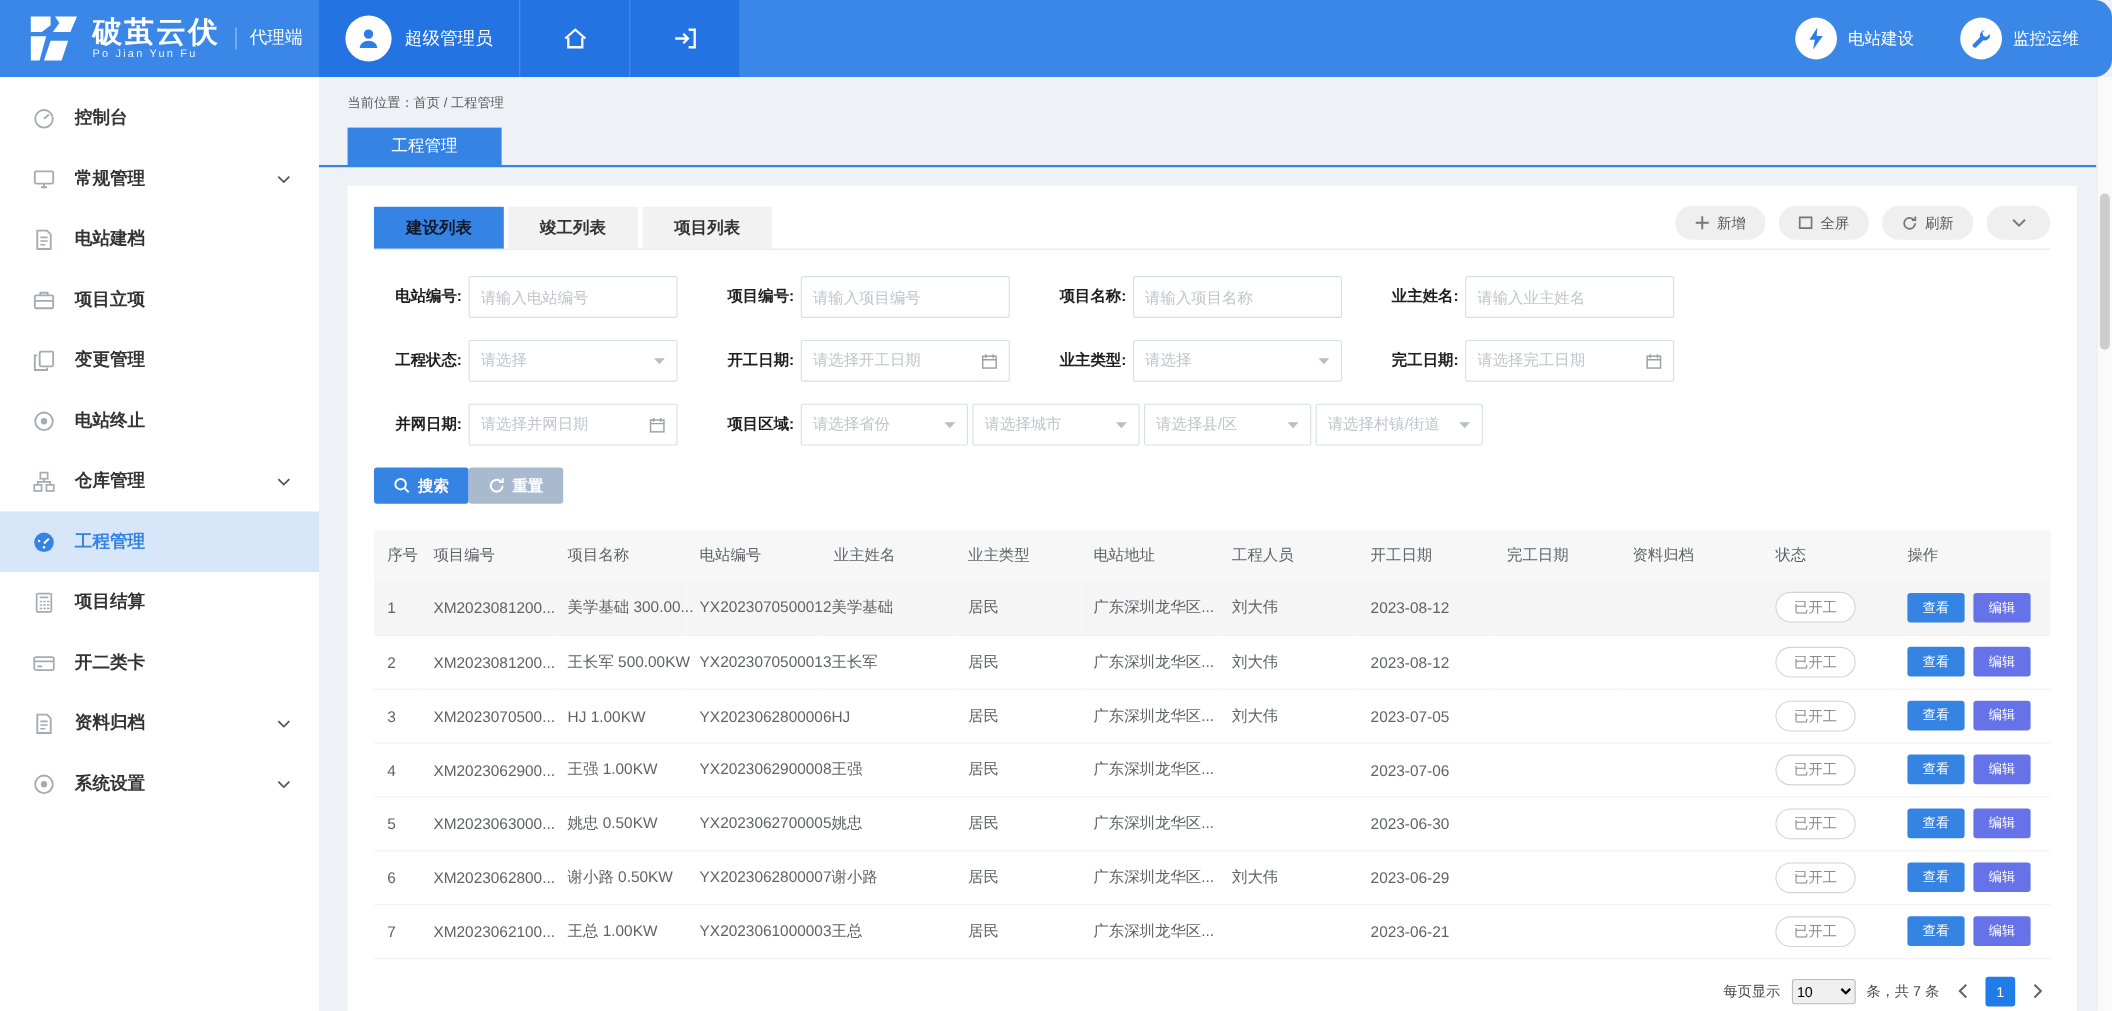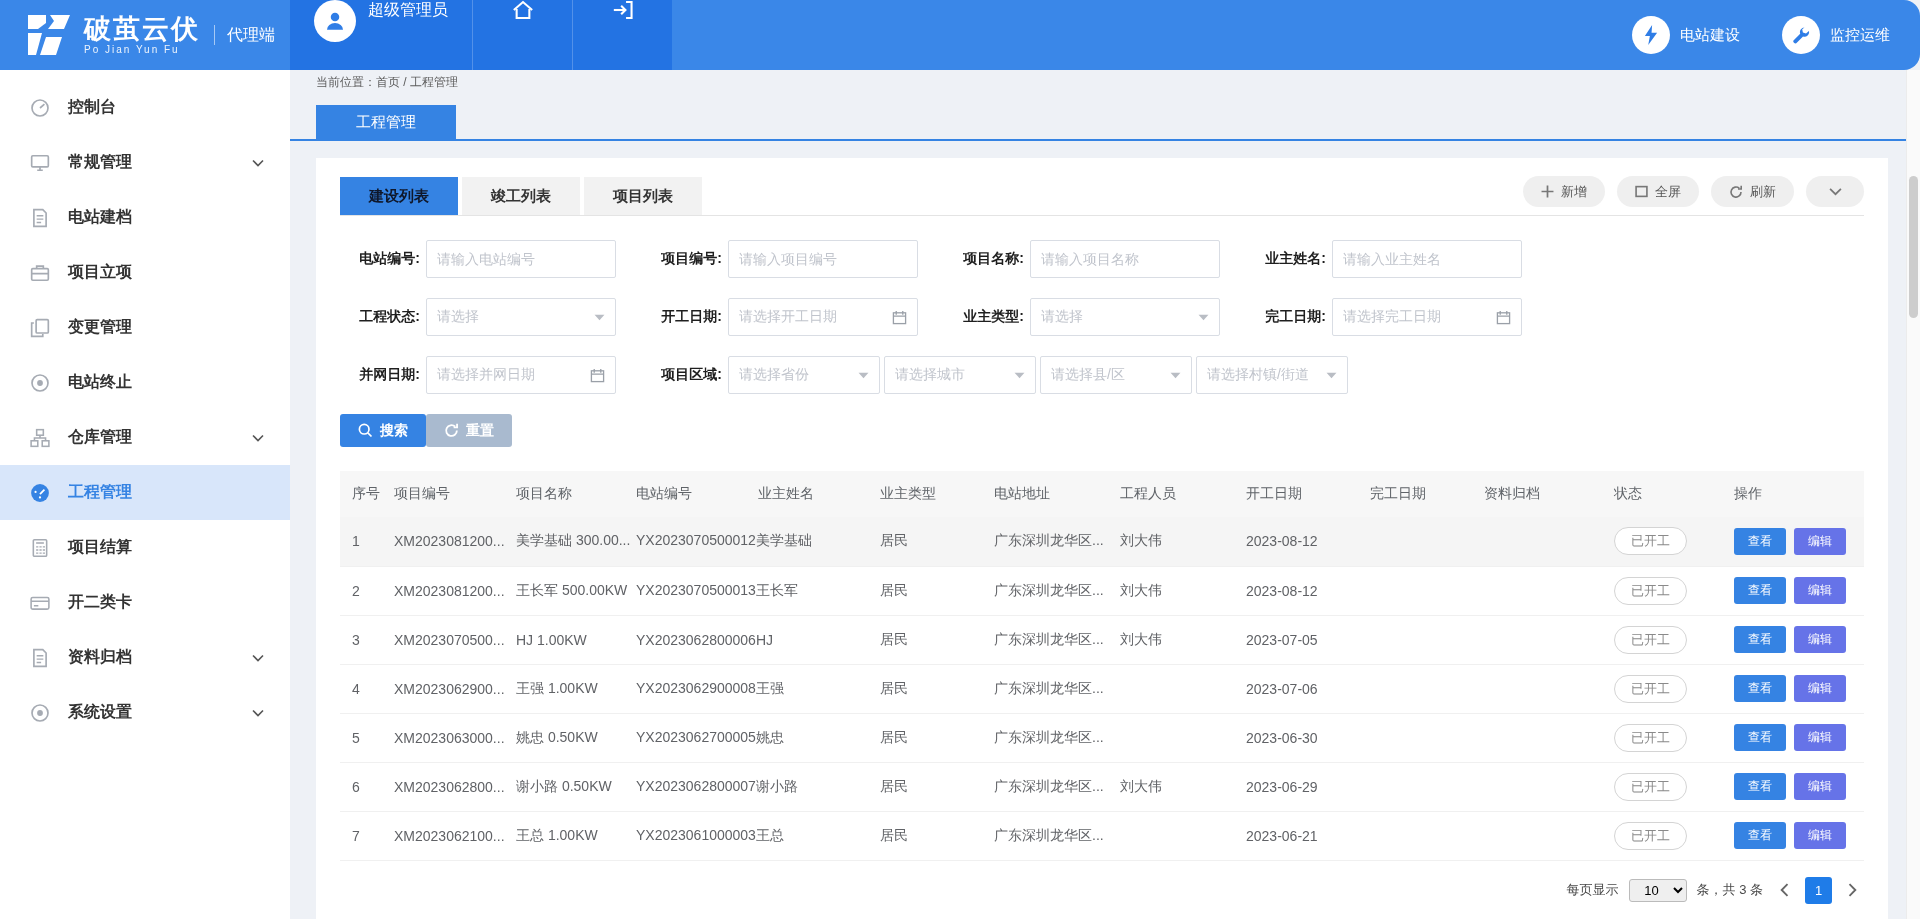--- a/index.html
+++ b/index.html
@@ -7,21 +7,21 @@
   :root { --accent:#3583e3; --header:#3a87e8; --header-dark:#2373e3; --edit-btn:#6673e8; --reset-btn:#a9bacf; --page-active:#1f7ce8; --sidebar-active:#d8e6fa; }
 
   
   .header { height:70px; display:flex; align-items:stretch; background:var(--header); color:#fff;border-radius:16px; }
   .logo-block { width:290px; display:flex; align-items:center; padding-left:26px; background:var(--header); }
   .logo-mark { width:46px; height:44px; margin-right:12px; flex:none; }
   .logo-text .cn { font-size:27px; font-weight:bold; letter-spacing:2px; line-height:1.05; }
   .logo-text .en { font-size:10px; letter-spacing:2px; opacity:.9; }
   .portal { margin-left:14px; padding-left:12px; border-left:1px solid rgba(255,255,255,.55); font-size:16px; align-self:center; line-height:20px; }
   .user-block { display:flex; align-items:stretch; background:var(--header-dark); }
-  .seg { display:flex; align-items:flex-start; padding:0 24px; border-left:1px solid rgba(255,255,255,.22); }
+  .seg { display:flex; align-items:center; padding:0 24px; border-left:1px solid rgba(255,255,255,.22); }
   .seg:first-child { border-left:none; }
   .avatar { width:42px; height:42px; border-radius:50%; background:#fff; display:flex; align-items:center; justify-content:center; margin-right:12px; }
   .user-name { font-size:16px; }
   .seg.iconseg { width:100px; justify-content:center; cursor:pointer; }
   .hspacer { flex:1; }
   .top-nav { display:flex; align-items:center; gap:42px; padding-right:30px; }
   .nav-item { display:flex; align-items:center; gap:10px; cursor:pointer; }
   .nav-circle { width:38px; height:38px; border-radius:50%; background:#fff; display:flex; align-items:center; justify-content:center; }
   .nav-label { font-size:15px; }
 
@@ -29,21 +29,21 @@
   .layout { display:flex; height:849px; }
   .sidebar { width:290px; background:#fff; padding-top:10px; flex:none; }
   .side-item { height:55px; display:flex; align-items:center; padding:0 26px 0 30px; cursor:pointer; }
   .side-item .sicon { width:22px; height:22px; margin-right:16px; flex:none; display:flex; align-items:center; }
   .side-item .slabel { font-size:16px; font-weight:bold; color:#333; flex:1; }
   .side-item .schev { width:12px; height:8px; flex:none; }
   .side-item.active { background:var(--sidebar-active); }
   .side-item.active .slabel { color:var(--accent); }
 
   .content { flex:1; position:relative; background:#eef1f6; padding-right:14px; }
-  .breadcrumb { padding:4px 0 10px 26px; font-size:12px; color:#5c5c5c; }
+  .breadcrumb { padding:15px 0 10px 26px; font-size:12px; color:#5c5c5c; }
   .tabline { border-bottom:2px solid var(--accent); padding-left:26px; margin-top:4px; }
   .page-tab { display:inline-block; width:140px; height:34px; line-height:34px; text-align:center; background:var(--accent); color:#fff; font-size:15px; }
 
   .panel { margin:17px 18px 0 26px; background:#fff; padding:18px 24px 16px 24px; }
   .panel-head { display:flex; align-items:flex-end; border-bottom:1px solid #e4e4e4; }
   .subtabs { display:flex; }
   .subtab { width:118px; height:38px; display:flex; align-items:center; justify-content:center; font-size:15px; font-weight:bold; color:#333; background:#f2f2f2; margin-right:4px; cursor:pointer; }
   .subtab.active { background:var(--accent); color:#0f172a; }
   .toolbar { margin-left:auto; display:flex; gap:12px; align-items:center; padding-bottom:8px; }
   .tbtn { height:31px; border:none; border-radius:16px; background:#efefef; color:#555; font-size:13px; padding:0 18px; display:flex; align-items:center; gap:7px; cursor:pointer; font-family:inherit; }
@@ -73,21 +73,21 @@
   th { height:46px; text-align:left; font-size:14px; font-weight:normal; color:#5f6368; padding-left:12px; white-space:nowrap; }
   td { height:49px; font-size:14px; color:#606266; padding-left:12px; border-bottom:1px solid #f0f0f0; white-space:nowrap; overflow:visible; }
   tbody tr:first-child { background:#f5f5f5; }
   .badge { display:inline-block; border:1px solid #d4d4d4; border-radius:14px; color:#8a8a8a; font-size:13px; padding:4px 16px; background:#fff; }
   .btn-view,.btn-edit { border:none; border-radius:3px; color:#fff; font-size:12px; padding:5px 14px; cursor:pointer; font-family:inherit; }
   .btn-view { background:var(--accent); margin-right:8px; }
   .btn-edit { background:var(--edit-btn); }
 
   
   .pager { display:flex; justify-content:flex-end; align-items:center; gap:10px; margin-top:16px; font-size:13px; color:#4a4a4a; }
-  .pp { height:23px; width:58px; font-size:13px; border:1px solid #bbb; border-radius:3px; font-family:inherit;text-align:center; }
+  .pp { height:23px; width:58px; font-size:13px; border:1px solid #bbb; border-radius:3px; font-family:inherit; }
   .pchev { width:22px; height:22px; display:flex; align-items:center; justify-content:center; cursor:pointer; }
   .pnum { width:27px; height:27px; background:var(--page-active); color:#fff; display:flex; align-items:center; justify-content:center; border-radius:3px; font-size:13px; cursor:pointer; }
 
   
   .vscroll { position:absolute; top:0; right:0; width:14px; height:100%; background:#fafafa; border-left:1px solid #ececec; }
   .vthumb { position:absolute; top:106px; left:2px; width:9px; height:142px; background:#cdcdcd; border-radius:5px; }
 </style>
 </head>
 <body>
 
@@ -617,21 +617,21 @@
     <td>
       <button class="btn-view">查看</button><button class="btn-edit">编辑</button>
     </td>
   </tr>
 </tbody>
       </table>
 
       <div class="pager">
         <span>每页显示</span>
         <select class="pp"><option>10</option></select>
-        <span>条，共 3 条</span>
+        <span>条，共 7 条</span>
         <span class="pchev">
           <svg width="10" height="14" viewBox="0 0 8 12">
               <path d="M7 1 L2 6 L7 11" fill="none" stroke="#666" stroke-width="1.6"></path>
             </svg>
         </span>
         <span class="pnum">1</span>
         <span class="pchev">
           <svg width="10" height="14" viewBox="0 0 8 12">
               <path d="M1 1 L6 6 L1 11" fill="none" stroke="#666" stroke-width="1.6"></path>
             </svg>

